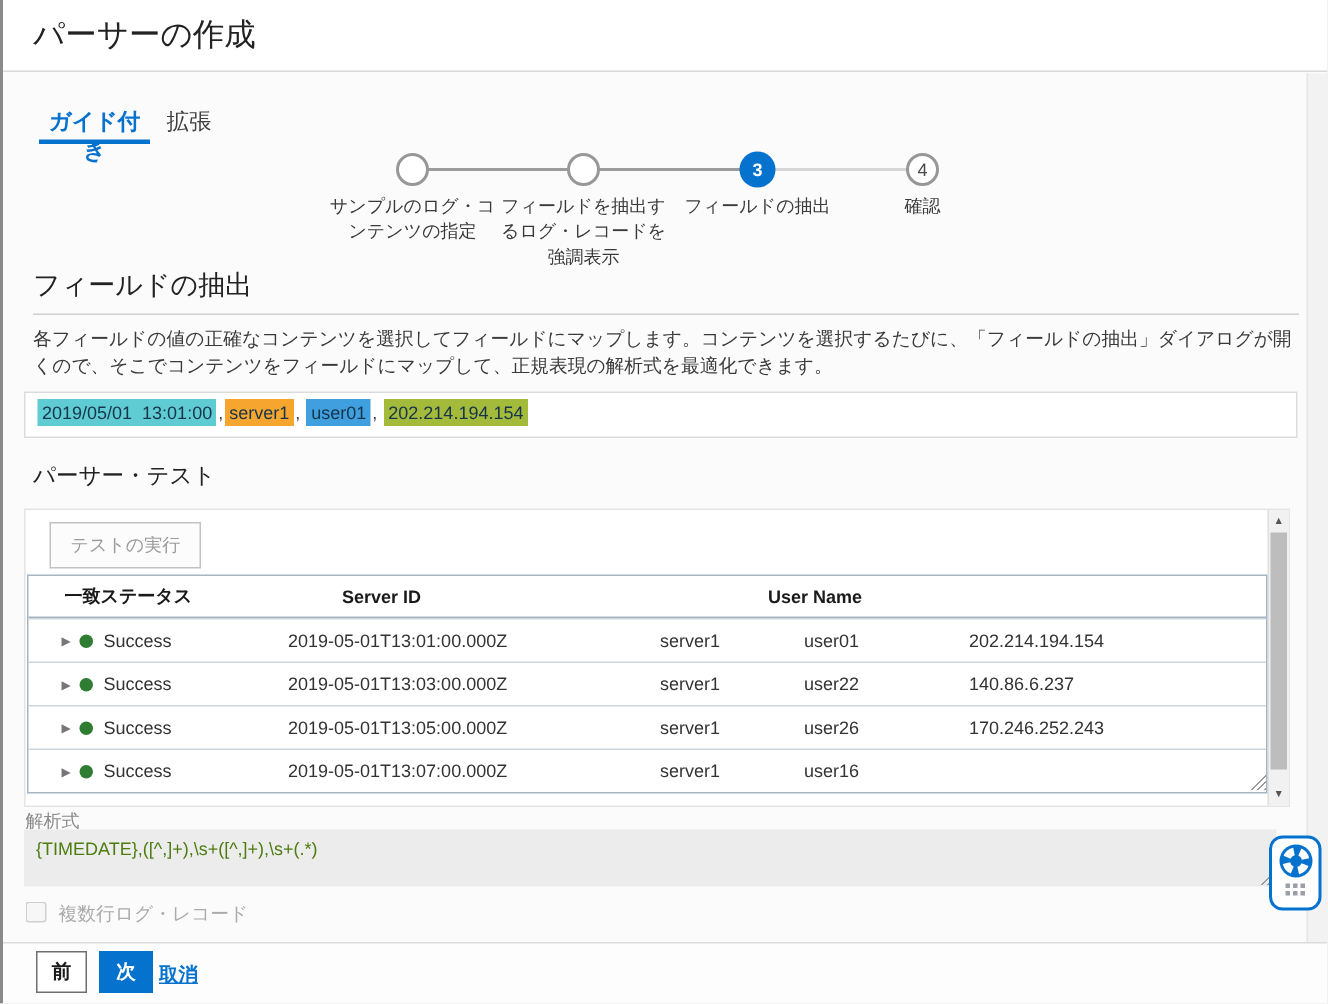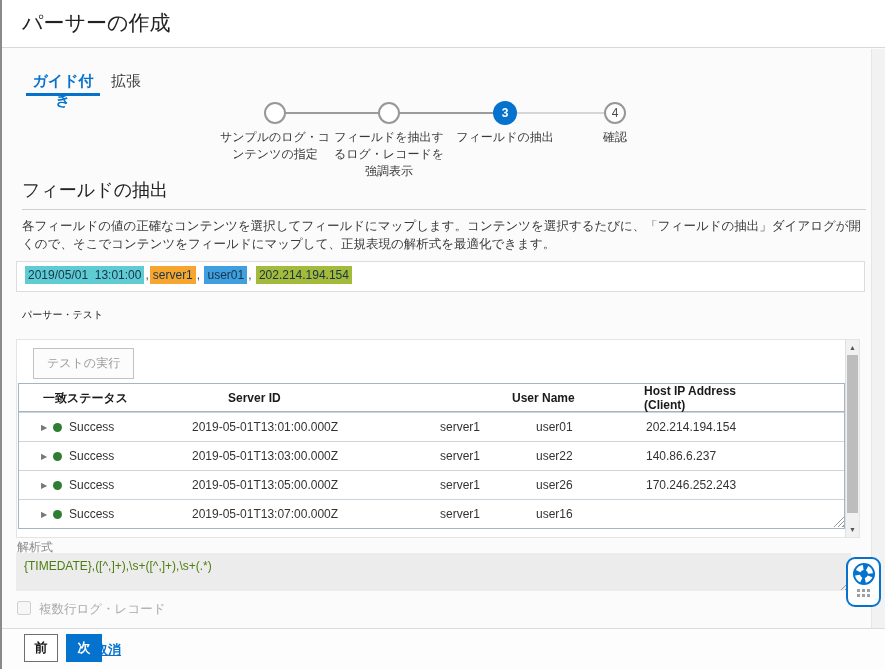--- a/index.html
+++ b/index.html
@@ -30,21 +30,21 @@
   
   .sec-h1 { position:absolute; left:20px; top:178px; font-size:18px; font-weight:400; color:#222; }
   .sec-div { position:absolute; left:20px; top:209px; width:844px; height:1px; background:#cfcfcf; }
   .sec-desc { position:absolute; left:20px; top:217px; width:846px; font-size:12.5px; line-height:18px; color:#3a3a3a; }
   
   .logbox { position:absolute; left:14px; top:261px; width:849px; height:31px; background:#fff; border:1px solid #dcdcdc;
             padding:6px 8px; font-size:12px; color:#16344a; white-space:pre; }
   .tok { padding:2px 3px; white-space:pre; cursor:pointer; }
   .tok-sep { color:#444; padding:2px 1px; }
   
-  .sec-h2 { position:absolute; left:20px; top:308px; font-size:10px; font-weight:400; color:#222; }
+  .sec-h2 { position:absolute; left:20px; top:308px; font-size:15px; font-weight:400; color:#222; }
   .testbox { position:absolute; left:14px; top:339px; width:844px; height:199px; background:#fff; border:1px solid #e4e4e4; }
   .runbtn { position:absolute; left:16px; top:8px; padding:6px 13px; font-size:12px; color:#9a9a9a;
             background:#fcfcfc; border:1px solid #c2c2c2; cursor:pointer; }
   
   .sb { position:absolute; right:0; top:0; width:14px; height:197px; background:#f1f1f1; border-left:1px solid #e0e0e0; }
   .sb-arrow { position:absolute; left:0; width:13px; text-align:center; font-size:7px; color:#555; cursor:pointer; }
   .sb-up { top:4px; } .sb-down { bottom:4px; }
   .sb-thumb { position:absolute; left:1px; top:15px; width:11px; height:158px; background:#bdbdbd; cursor:pointer; }
   
   .ptable { position:absolute; left:16px; top:383px; width:827px; background:#fff; border:1px solid #a6b5c1; }
@@ -68,21 +68,21 @@
              font-family:"Liberation Sans","DejaVu Sans",sans-serif; }
   
   .cb { position:absolute; left:15px; top:601px; width:14px; height:14px; margin:0; accent-color:#fff; }
   .cb-label { position:absolute; left:37px; top:601px; font-size:12.5px; color:#ababab; }
   
   .footer { position:absolute; left:0; right:0; top:628px; height:41px; background:#fdfdfd; border-top:1px solid #dcdcdc; }
   .btn { position:absolute; top:5px; height:28px; font-size:13px; font-weight:700; display:flex; align-items:center;
          justify-content:center; cursor:pointer; }
   .btn-prev { left:22px; width:34px; background:#fff; border:1px solid #6e6e6e; color:#1a1a1a; }
   .btn-next { left:64px; width:36px; background:#0572ce; border:1px solid #0572ce; color:#fff; }
-  .lnk-cancel { position:absolute; left:93px; top:12px; font-size:13px; font-weight:700; color:#0572ce;
+  .lnk-cancel { position:absolute; left:104px; top:12px; font-size:13px; font-weight:700; color:#0572ce;
                 text-decoration:underline; cursor:pointer; }
   
   .help { position:absolute; left:844px; top:557px; width:35px; height:50px; background:#fff; border:2px solid #0572ce;
           border-radius:9px; display:flex; flex-direction:column; align-items:center; padding-top:3px; cursor:pointer; z-index:5; }
   .help-dots { margin-top:3px; display:grid; grid-template-columns:repeat(3,3px); grid-gap:2px; cursor:grab; }
   .help-dots span { width:3px; height:3px; background:#9aa0a6; }
 </style>
 </head>
 <body>
 
@@ -123,21 +123,20 @@
       <div class="sb-thumb"></div>
       <div class="sb-arrow sb-down">▼</div>
     </div>
   </div>
 
   <div class="ptable">
     <div class="trow head">
       <div>一致ステータス</div>
       <div>Server ID</div>
       <div>User Name</div>
-      <div>Host IP Address (Client)</div>
     </div>
 
     <div class="trow">
       <div class="tstatus">
           <span class="tri">▶</span>
           <span class="dot"></span>
           <span>Success</span>
         </div>
       <div class="tcell">2019-05-01T13:01:00.000Z</div>
       <div class="tcell">server1</div>

